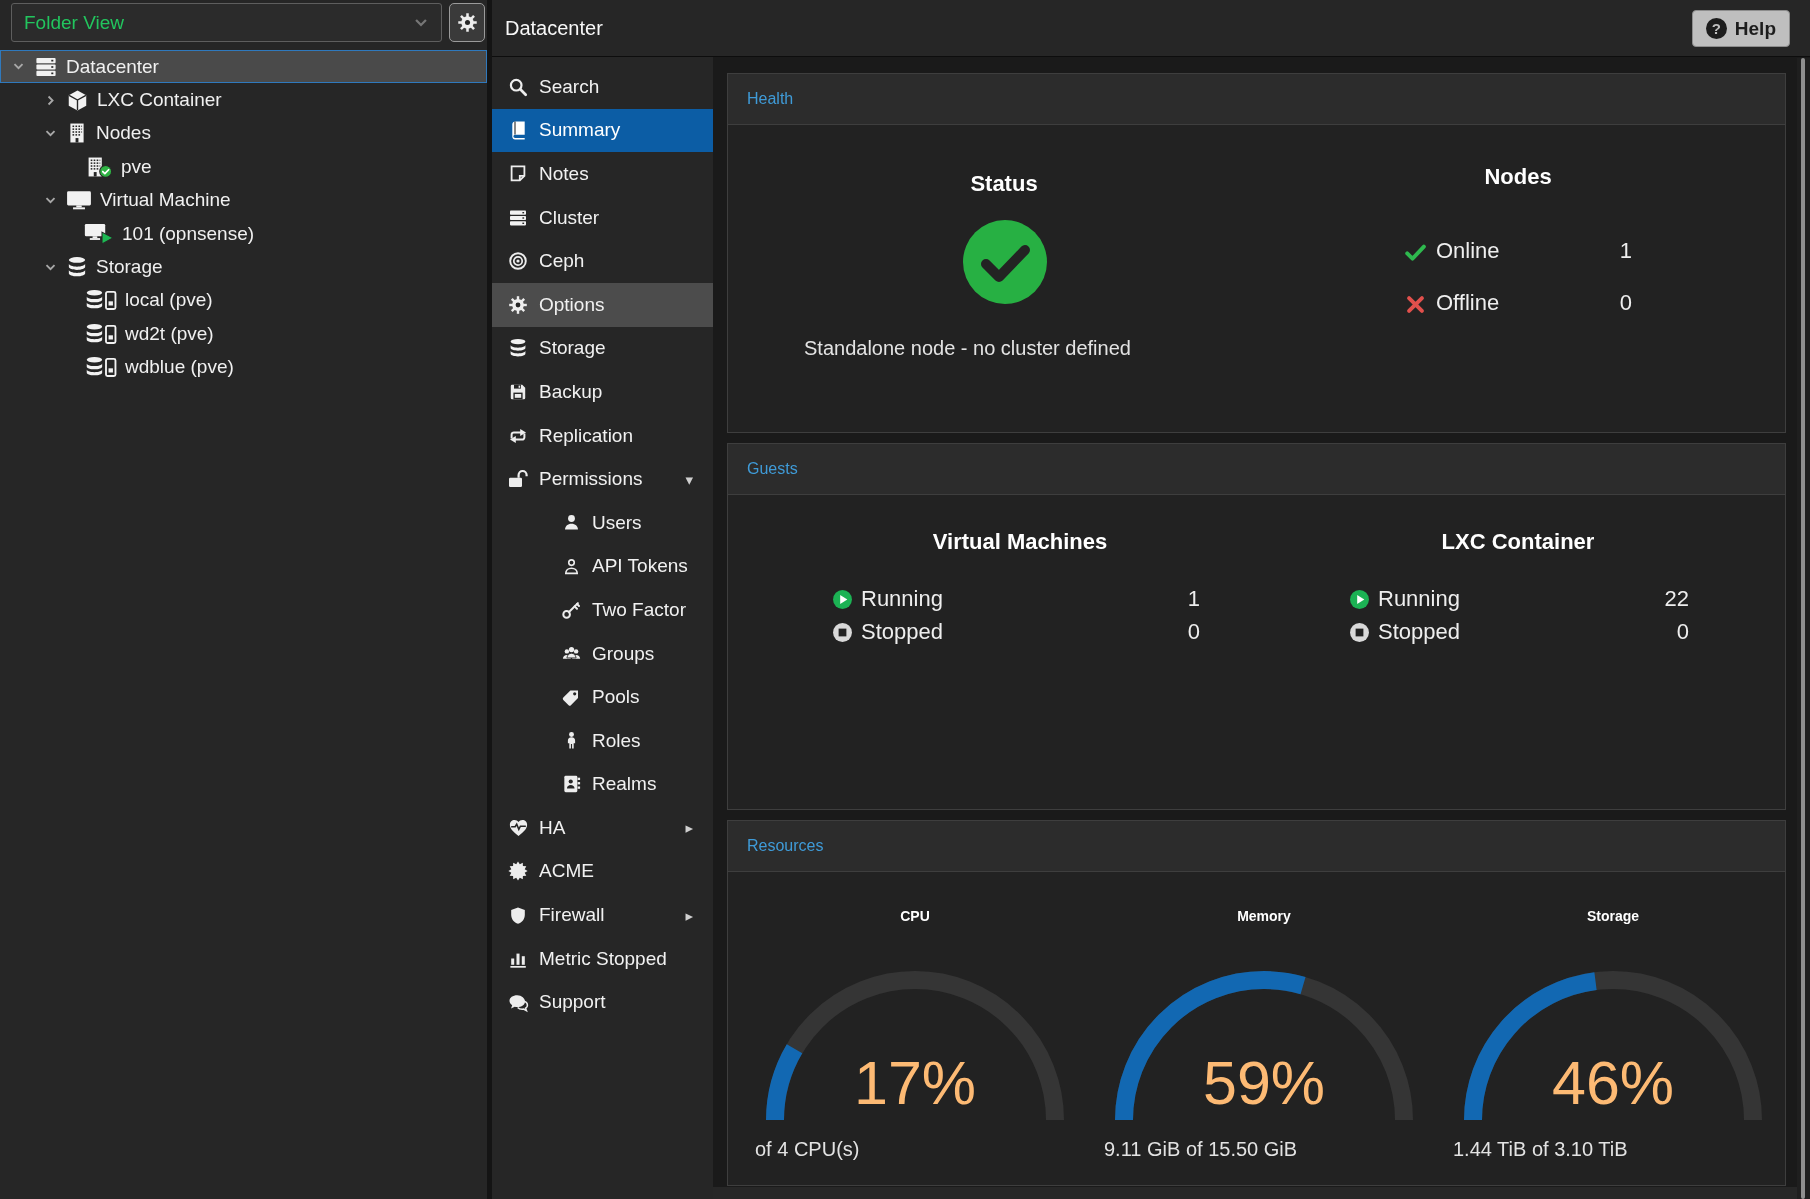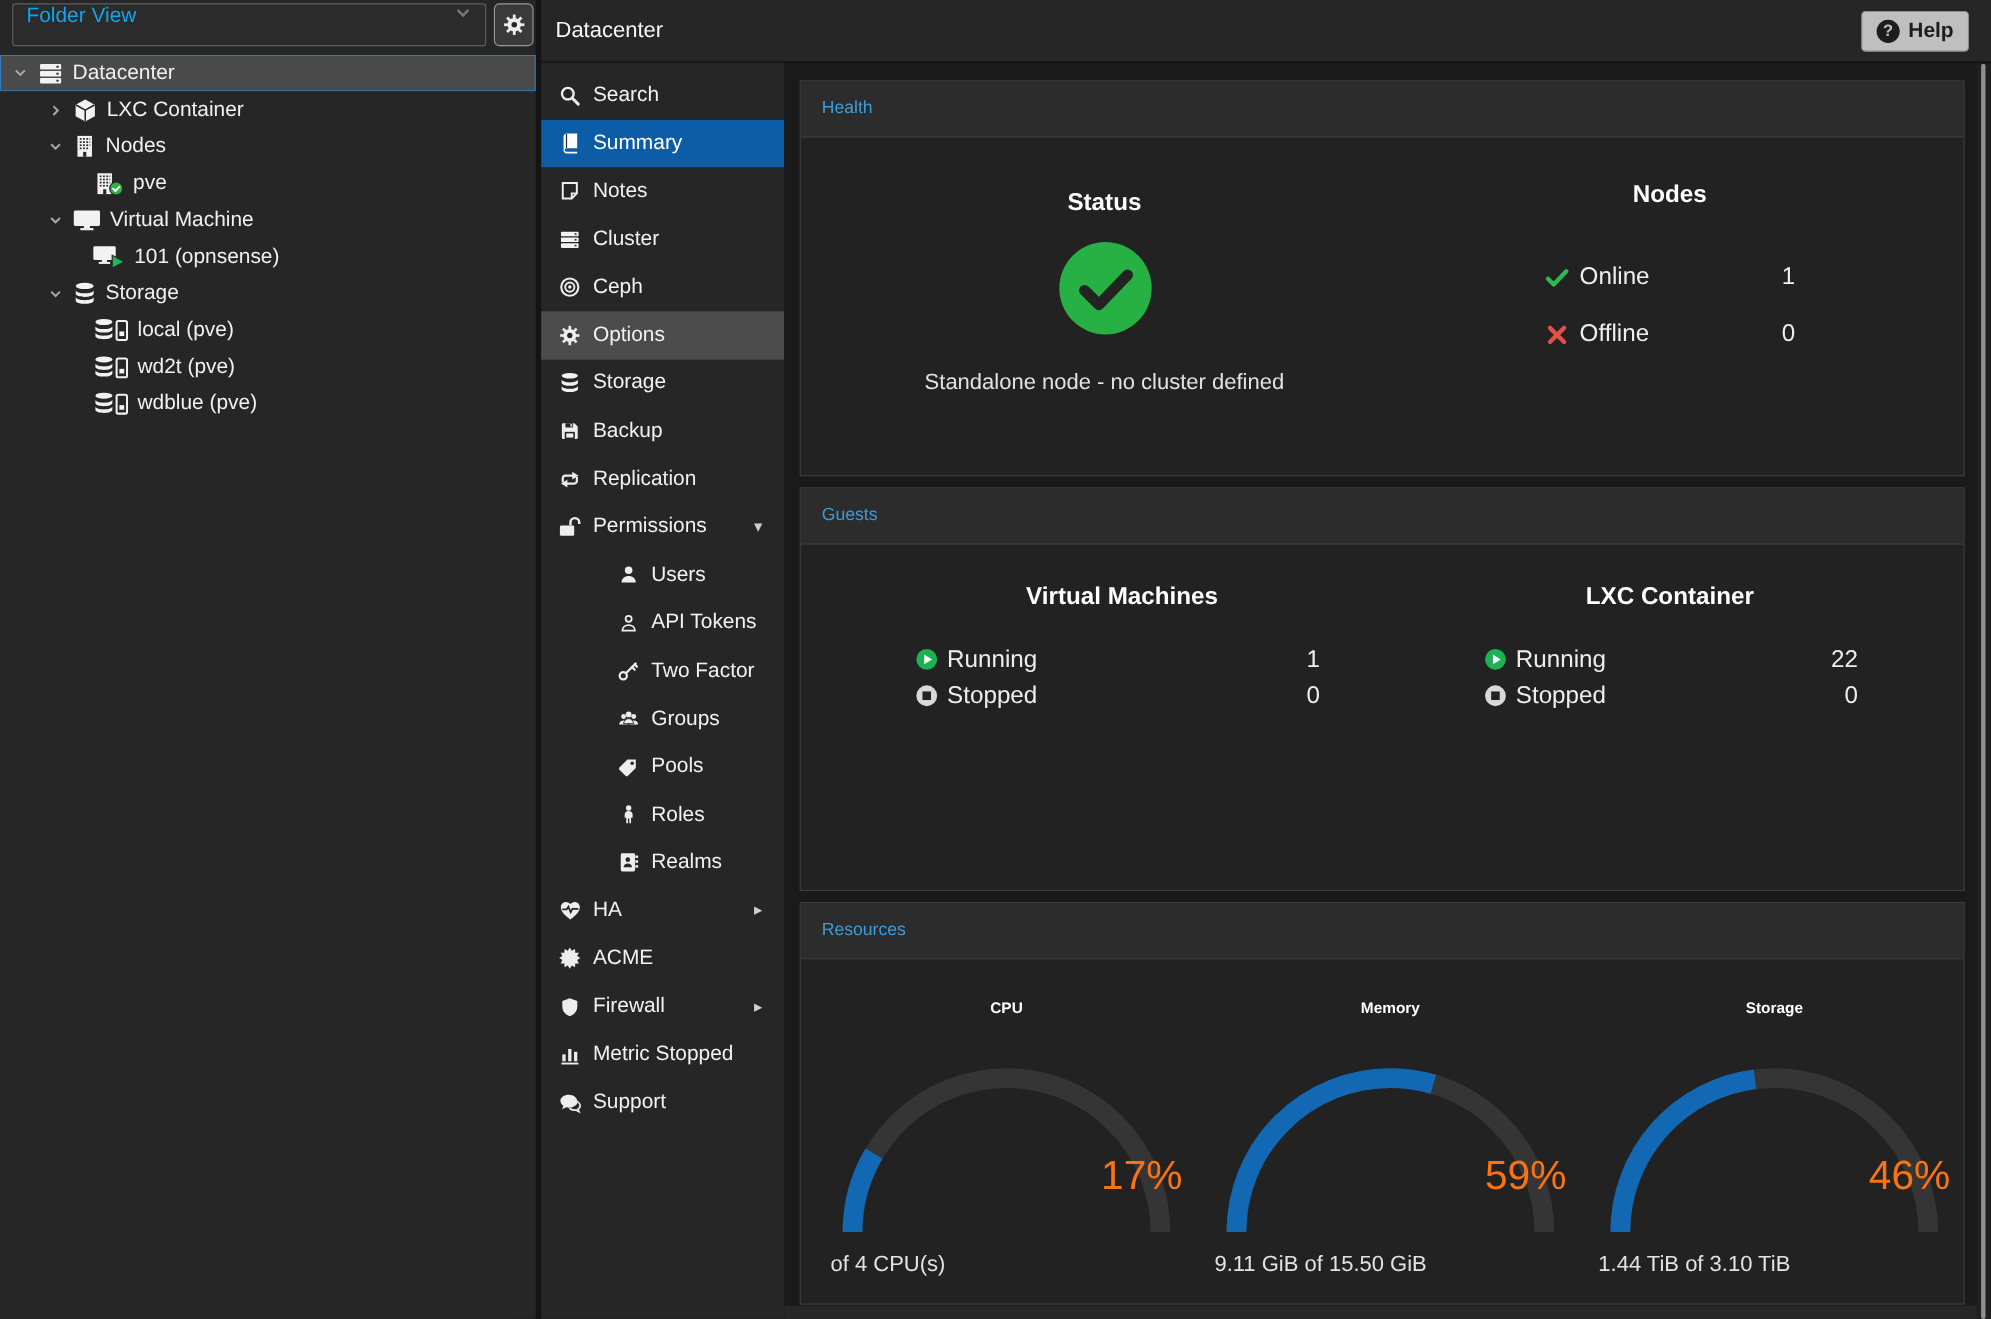--- a/index.html
+++ b/index.html
@@ -8,21 +8,21 @@
     background:#141414;
     font-family:"Liberation Sans","DejaVu Sans",sans-serif;
     color:#e8e8e8;-webkit-font-smoothing:antialiased;
   }
   
   .tree-panel{position:absolute;left:0;top:0;width:487px;height:1199px;background:#262626;}
   .tree-header{position:absolute;left:0;top:0;width:100%;height:49px;}
   .view-select{
     position:absolute;left:11px;top:3px;width:431px;height:39px;box-sizing:border-box;
     background:#2b2b2b;border:1px solid#5e5e5e;border-radius:3px;
-    display:flex;padding:0 12px;font-size:19px;color:#0ea5e9;cursor:pointer;
+    display:flex;align-items:center;padding:0 12px;font-size:19px;color:#22c55e;cursor:pointer;
   }
   .view-select .chev{margin-left:auto;opacity:.75;}
   .gear-btn{
     position:absolute;left:449px;top:3px;width:36px;height:39px;box-sizing:border-box;
     background:#3a3a3a;border:1px solid#9a9a9a;border-radius:5px;padding:0;cursor:pointer;
     display:flex;align-items:center;justify-content:center;
   }
   .tree{position:absolute;left:0;top:50px;width:100%;}
   .trow{height:33.4px;display:flex;align-items:center;font-size:19px;color:#f0f0f0;box-sizing:border-box;cursor:pointer;white-space:nowrap;}
   .trow .exp{width:22px;display:flex;align-items:center;justify-content:flex-start;flex:none;}
@@ -56,31 +56,31 @@
     font-size:16px;color:#3f9bd8;box-sizing:border-box;}
   .panel-b{position:relative;}
   .p-health{top:16px;height:360px;}
   .p-health .panel-b{height:307px;}
   .p-guests{top:386px;height:367px;}
   .p-guests .panel-b{height:314px;}
   .p-resources{top:763px;height:366px;}
   .p-resources .panel-b{height:313px;}
   .col-title{position:absolute;font-size:22px;font-weight:700;color:#ffffff;text-align:center;transform:translateX(-50%);}
   .status-circle{position:absolute;left:234px;top:94px;}
-  .standalone{position:absolute;left:76px;top:212px;width:400px;text-align:center;font-size:20px;color:#e3e3e3;}
+  .standalone{position:absolute;left:76px;top:212px;width:400px;text-align:left;font-size:20px;color:#e3e3e3;}
   .hrow{position:absolute;width:228px;display:flex;align-items:flex-end;font-size:22px;color:#eeeeee;}
   .hrow .hicon{display:flex;align-items:center;margin-right:9px;}
   .hrow .cnt{margin-left:auto;}
   .grow{position:absolute;display:flex;align-items:center;font-size:22px;color:#eeeeee;}
   .grow .gicon{display:flex;align-items:center;margin-right:8px;}
   .grow .cnt{margin-left:auto;}
   .gauge-col{position:absolute;top:0;width:320px;height:100%;}
   .res-title{margin-top:36px;text-align:center;font-size:14px;font-weight:700;color:#fff;}
   .gauge-svg{position:absolute;left:0;top:88px;}
-  .gauge-pct{position:absolute;left:0;top:176px;width:320px;text-align:right;font-size:37px;color:#f97316;}
+  .gauge-pct{position:absolute;left:0;top:176px;width:320px;text-align:center;font-size:61px;color:#fdba74;}
   .gauge-cap{position:absolute;left:0;top:266px;width:320px;font-size:20px;color:#e3e3e3;}
   .gauge-track{stroke:#353535;}
   .gauge-fill{stroke:#1268b2;}
   
   .vscroll{position:absolute;right:0;top:58px;width:13px;height:1141px;background:#1f1f1f;}
   .vscroll .thumb{position:absolute;left:4px;top:0;width:4px;height:100%;background:#8f8f8f;border-radius:2px;}
   .hstrip{position:absolute;left:713px;top:1187px;width:1097px;height:12px;background:#272727;}
   svg{display:block;}
 </style>
 </head>

